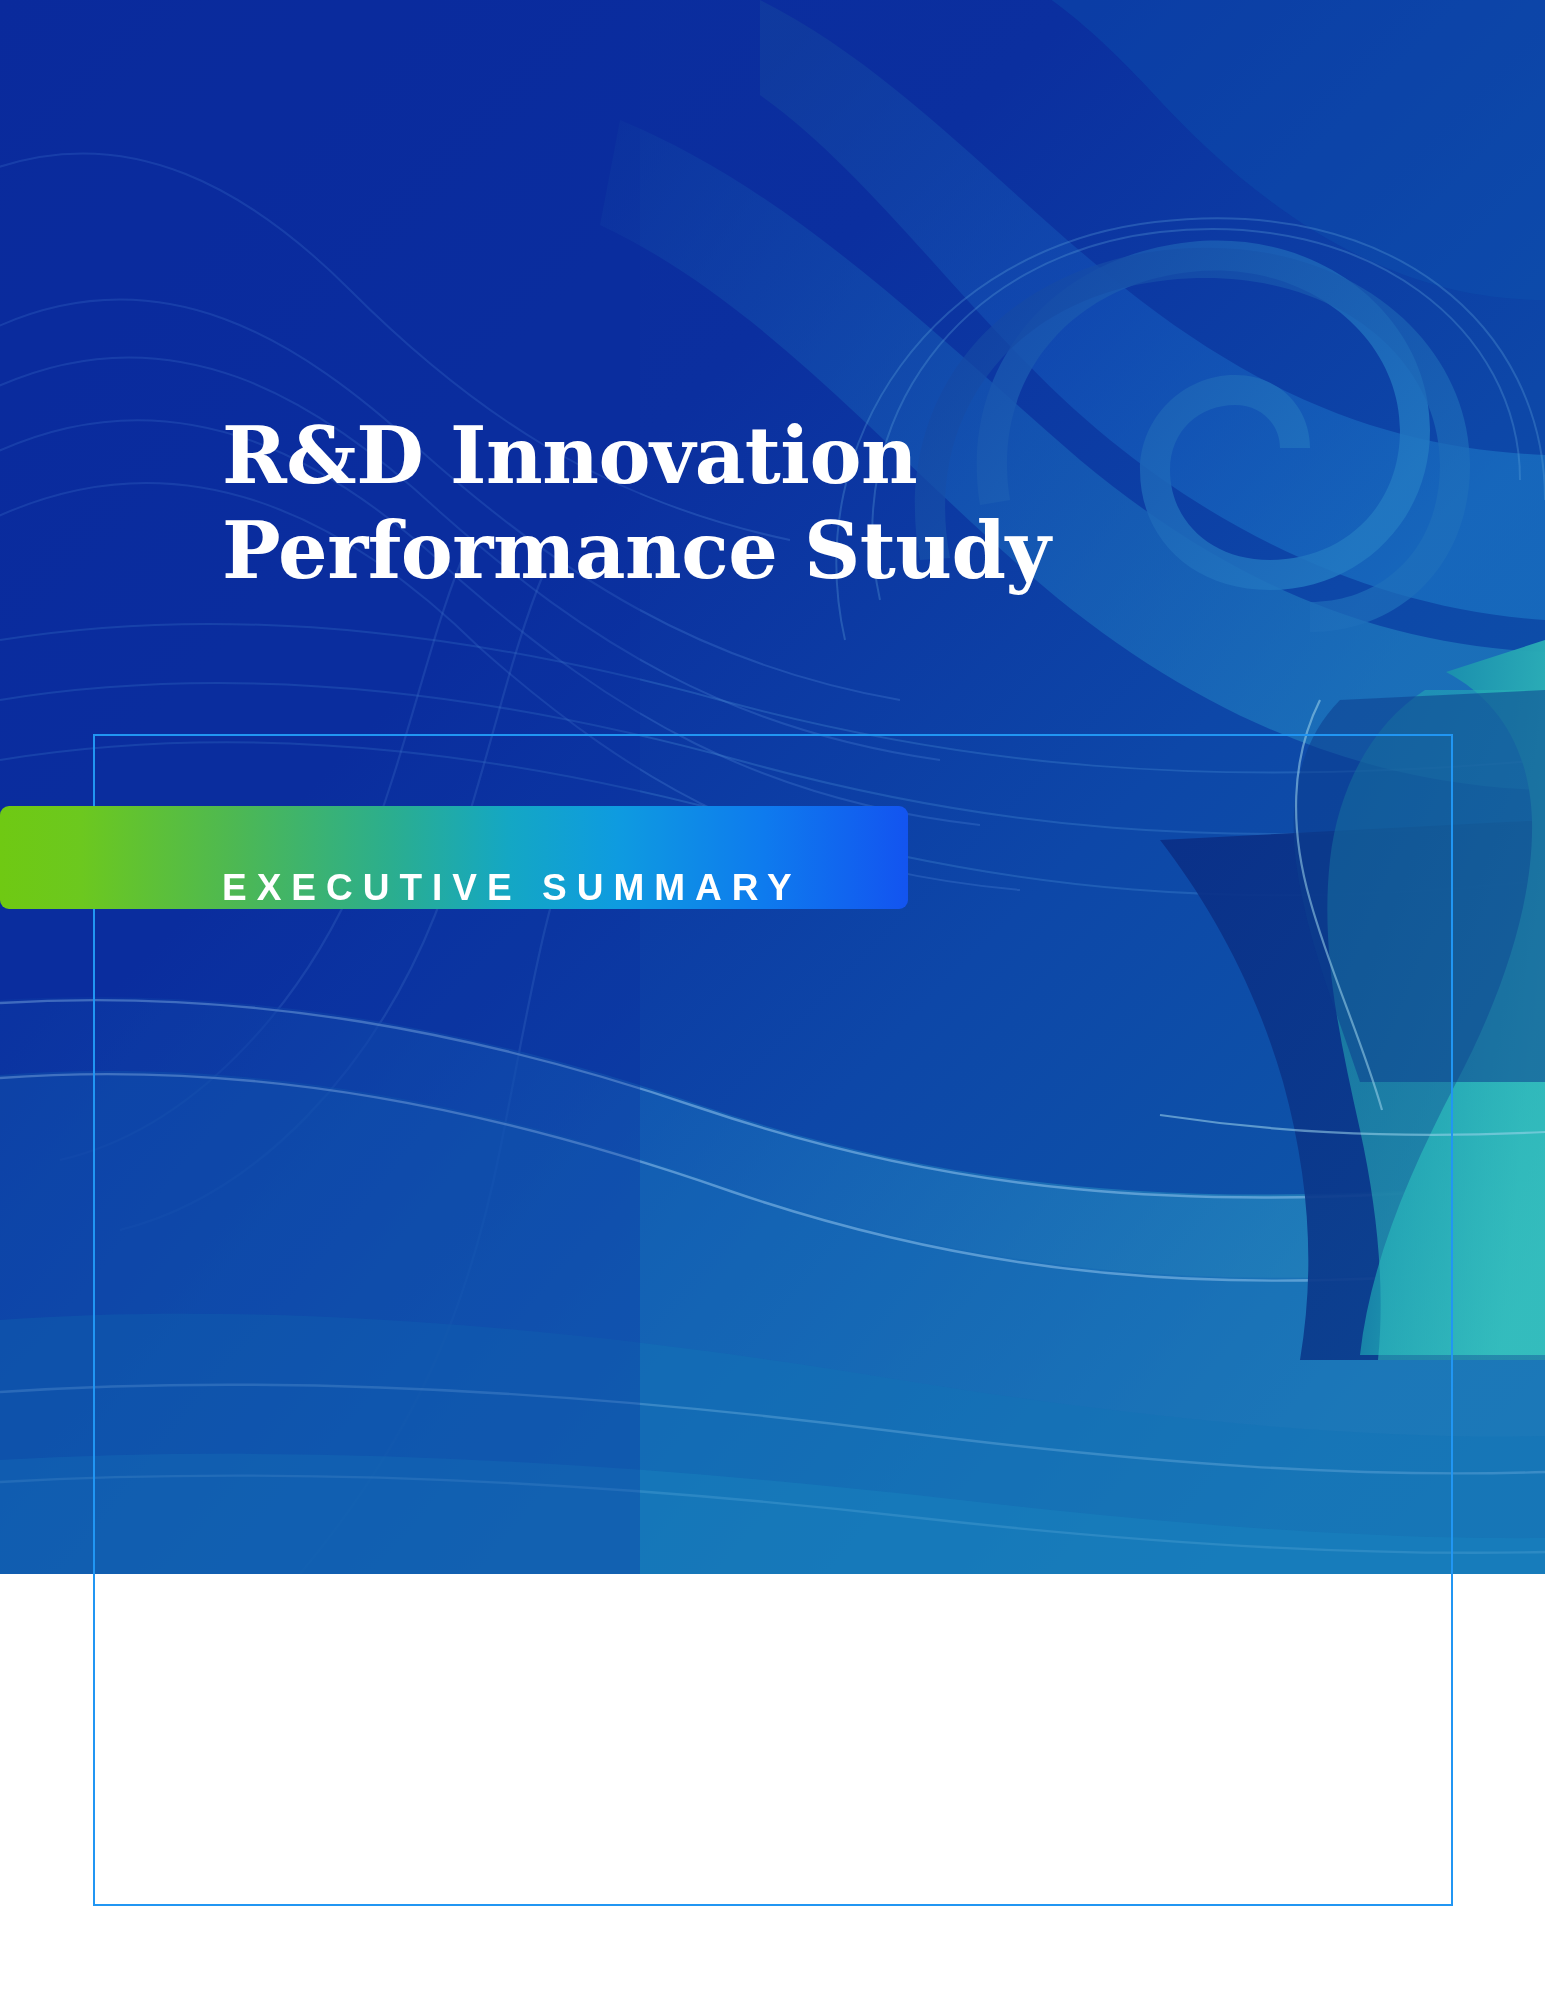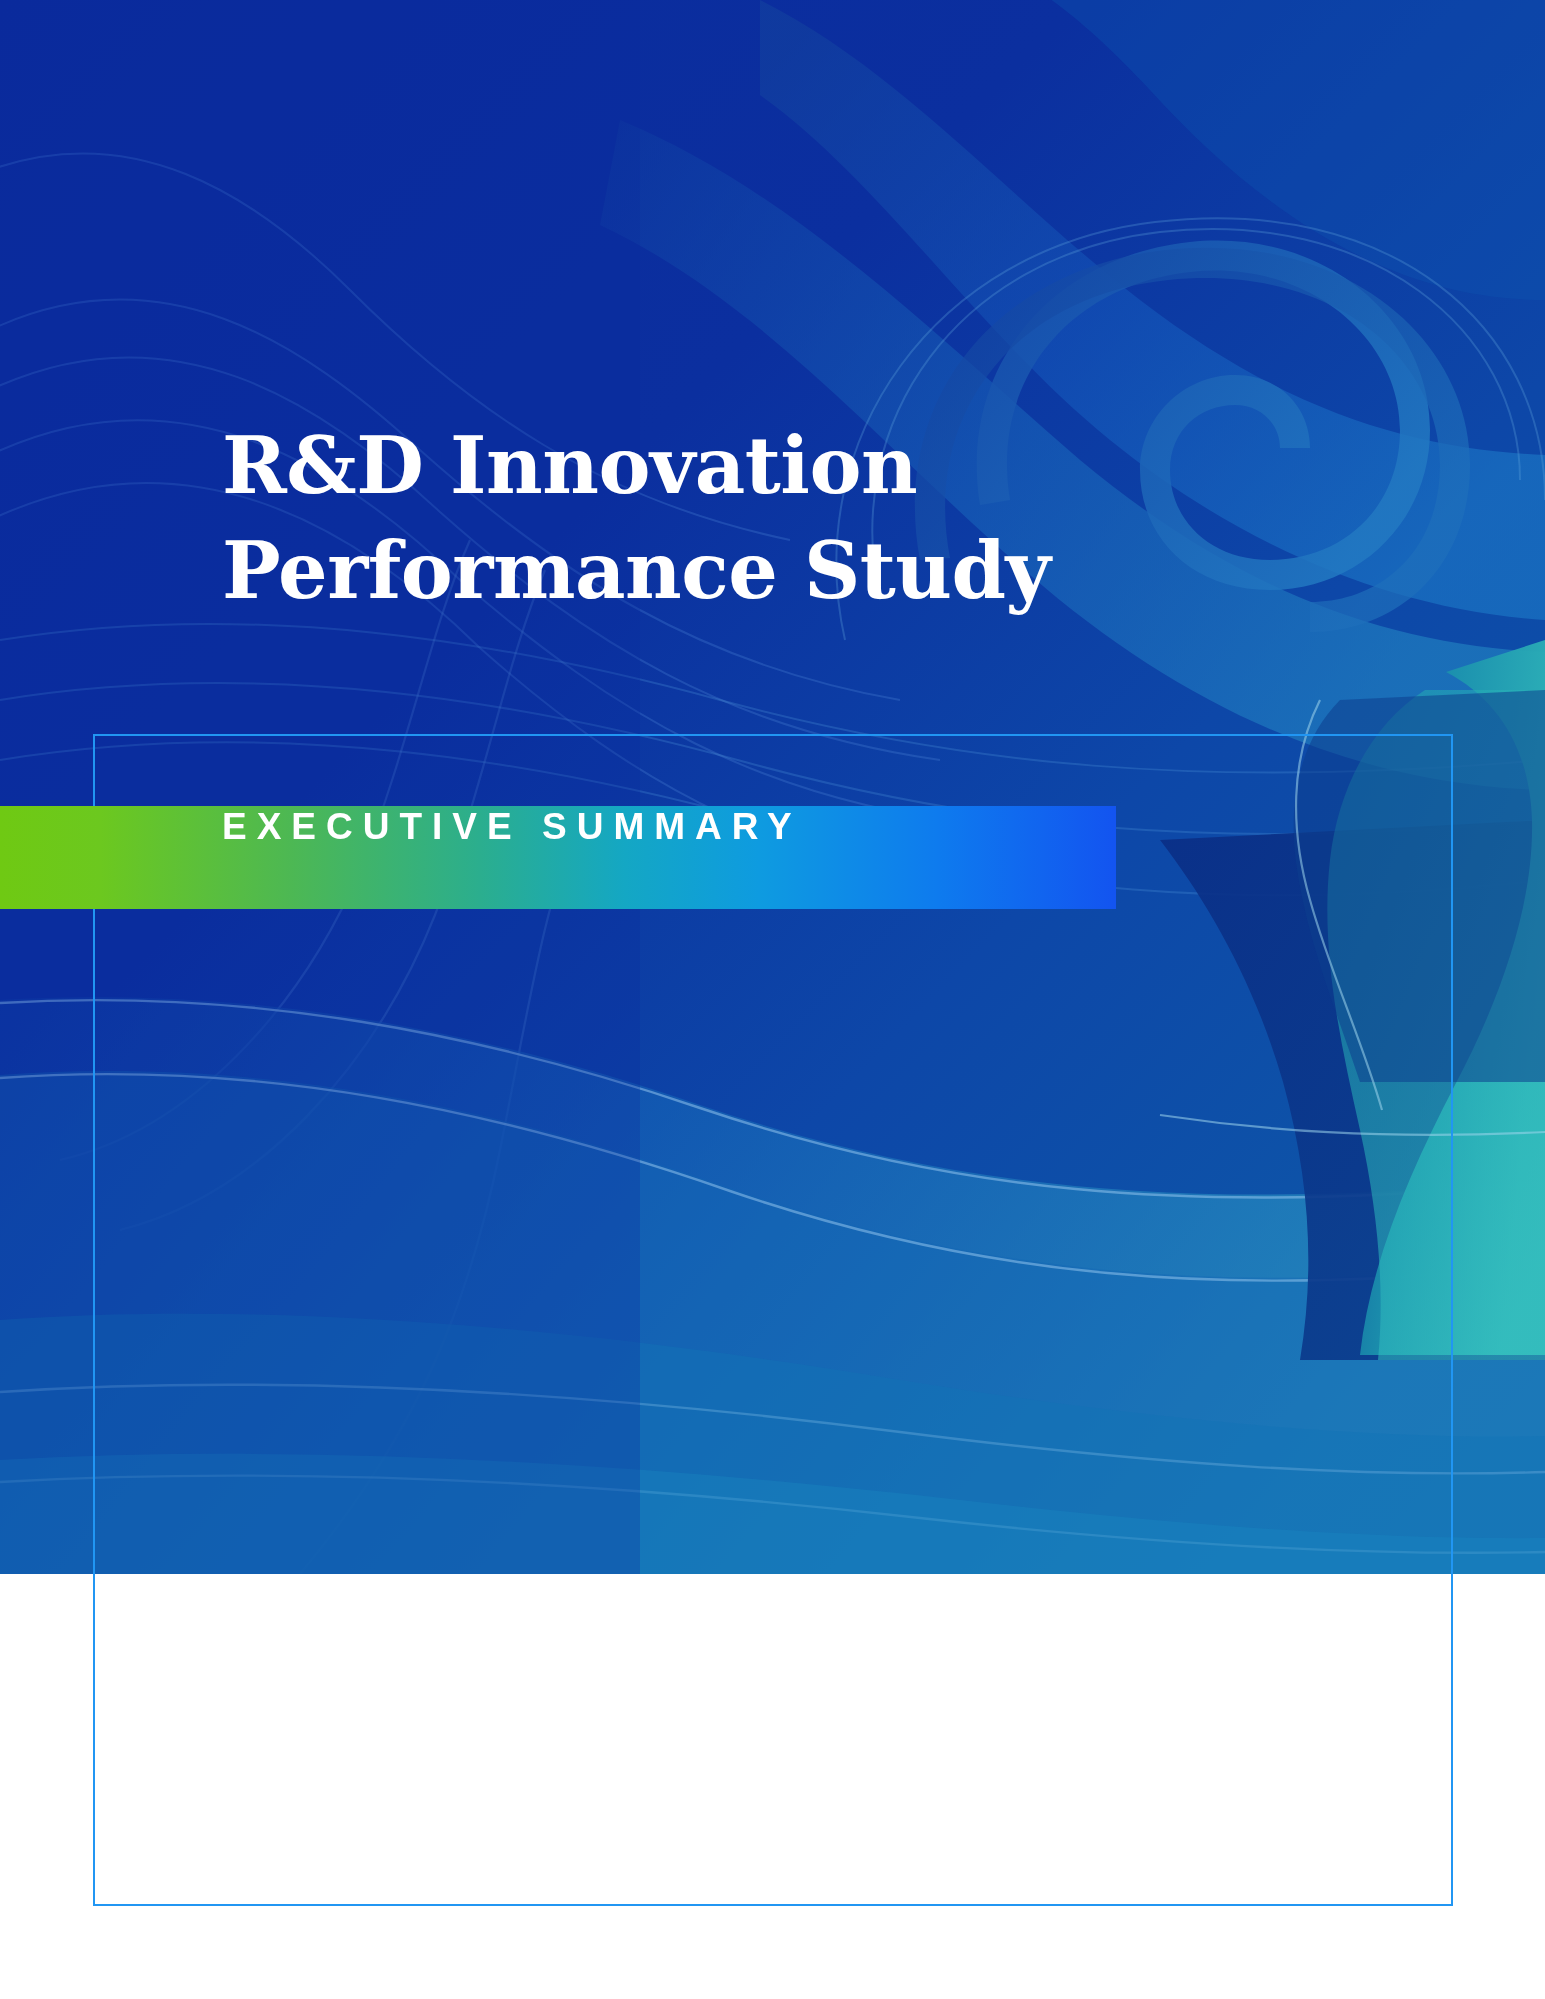--- a/index.html
+++ b/index.html
@@ -47,55 +47,55 @@
     z-index: 6;
   }
   .title-line {
     font-family: "DejaVu Serif", "Liberation Serif", serif;
     font-weight: 700;
     font-size: 78px;
     line-height: 1.22;
     color: #ffffff;
     letter-spacing: -0.5px;
     white-space: nowrap;
-    margin-top: 10px;
   }
 
   
   .frame {
     position: absolute;
     left: 93px;
     top: 734px;
     width: 1360px;
     height: 1172px;
     border: 2px solid #2196F3;
     box-sizing: border-box;
     z-index: 5;
     pointer-events: none;
   }
 
   
   .banner {
     position: absolute;
     left: 0;
     top: 806px;
-    width: 1116px;
+    width: 908px;
     height: 103px;
     background: linear-gradient(90deg,
         #6FC913 0%,
         #6CC81F 9%,
         #4DB853 26%,
         #2BAE8E 43%,
         #14A7C4 56%,
         #0E9BE0 68%,
         #0E7BEE 84%,
         #1354F0 100%);
     display: flex;
-    align-items: flex-start;
+    align-items: flex-end;
     z-index: 7;
+    border-radius: 9px;
   }
   .banner-text {
     margin-left: 222px;
     color: #ffffff;
     font-family: "Liberation Sans", sans-serif;
     font-weight: 700;
     font-size: 37px;
     letter-spacing: 10px;
     white-space: nowrap;
   }

